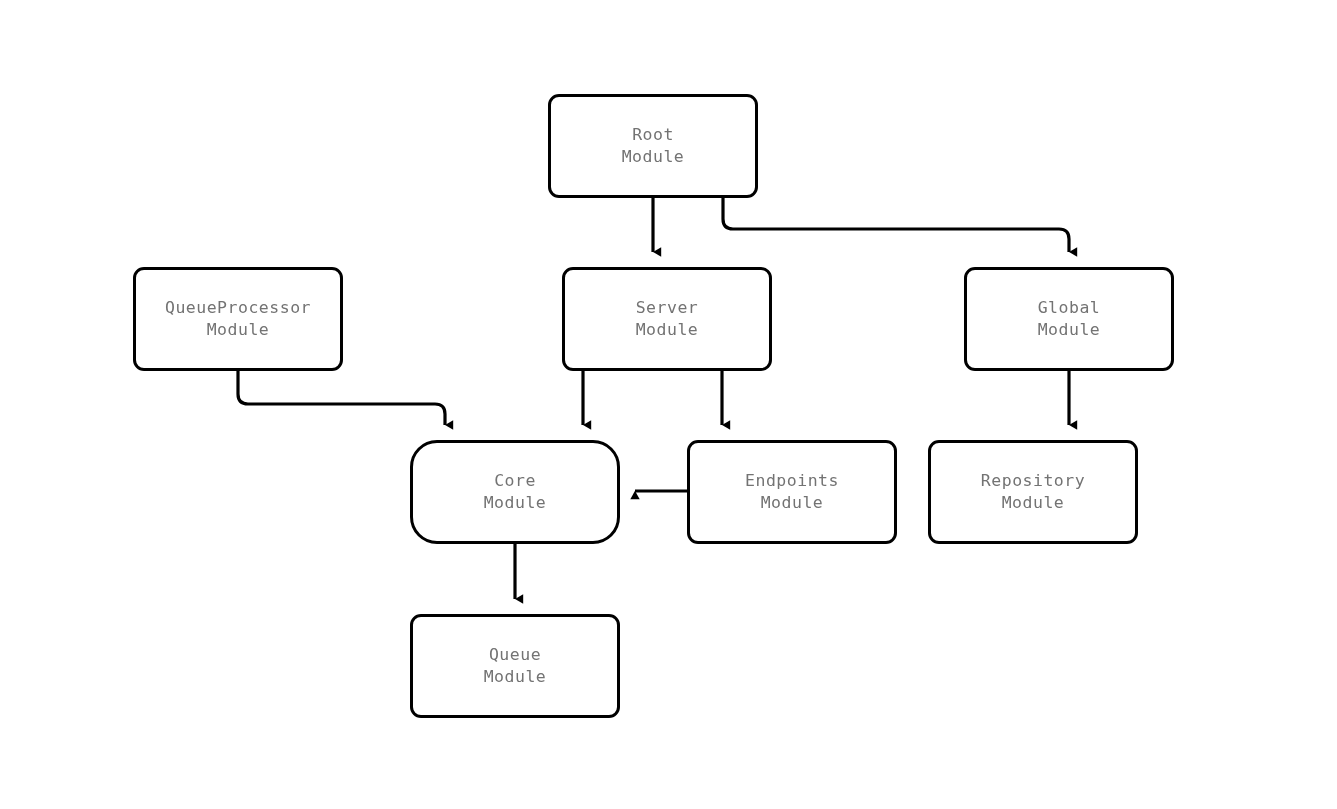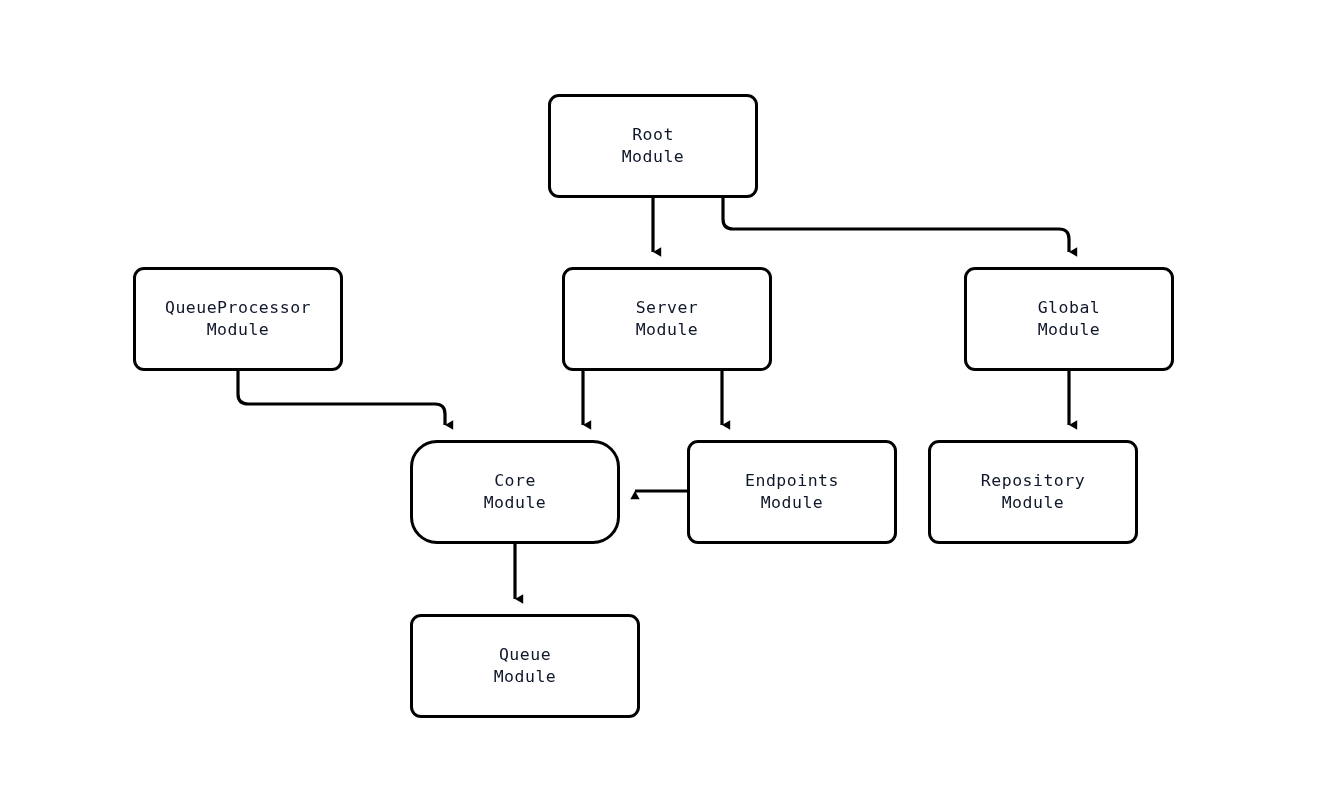--- a/index.html
+++ b/index.html
@@ -33,21 +33,21 @@
     display: flex;
     flex-direction: column;
     align-items: center;
     justify-content: center;
     z-index: 2;
   }
   .node-line {
     font-family: "DejaVu Sans Mono", "Liberation Mono", monospace;
     font-size: 16.5px;
     line-height: 22px;
-    color: #0f172a;
+    color: #737373;
     letter-spacing: 0.5px;
     white-space: nowrap;
     text-align: center;
   }
 </style>
 </head>
 <body>
 
 <div id="canvas">
 
@@ -109,18 +109,18 @@
   <div class="node" style="left:687px; top:440px; width:210px; height:104px;">
     <div class="node-line">Endpoints</div>
     <div class="node-line">Module</div>
   </div>
 
   <div class="node" style="left:928px; top:440px; width:210px; height:104px;justify-content:center;">
     <div class="node-line">Repository</div>
     <div class="node-line">Module</div>
   </div>
 
-  <div class="node" style="left:410px; top:614px; width:230px; height:104px;">
+  <div class="node" style="left:410px; top:614px; width:210px; height:104px;">
     <div class="node-line">Queue</div>
     <div class="node-line">Module</div>
   </div>
 
 </div>
 
 </body></html>

